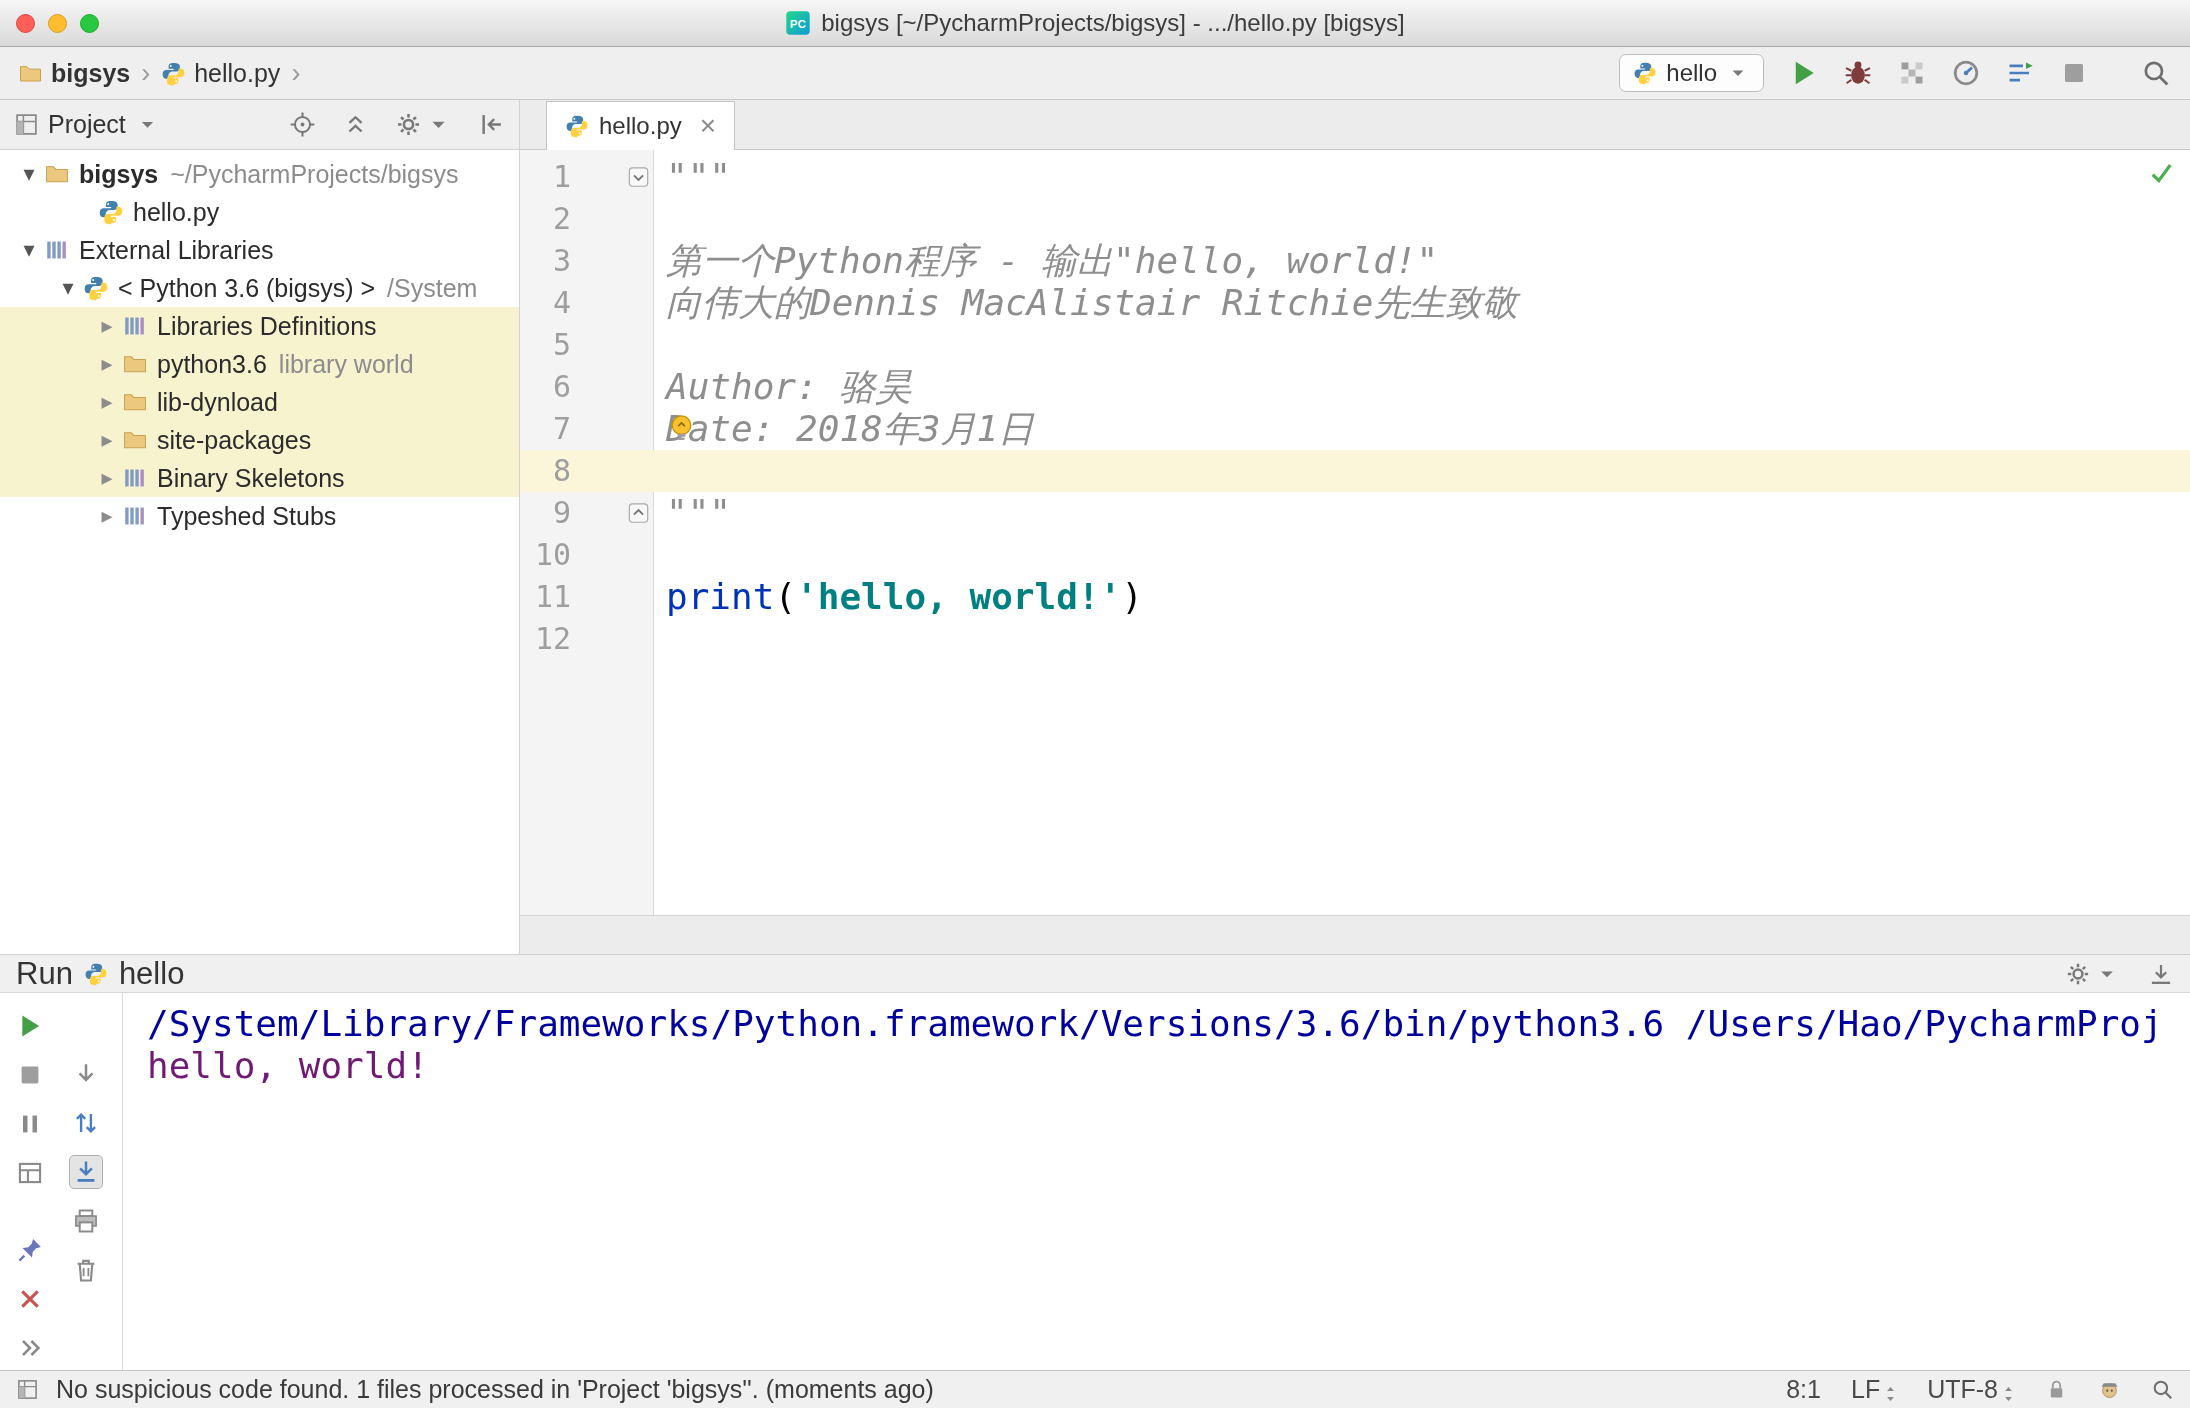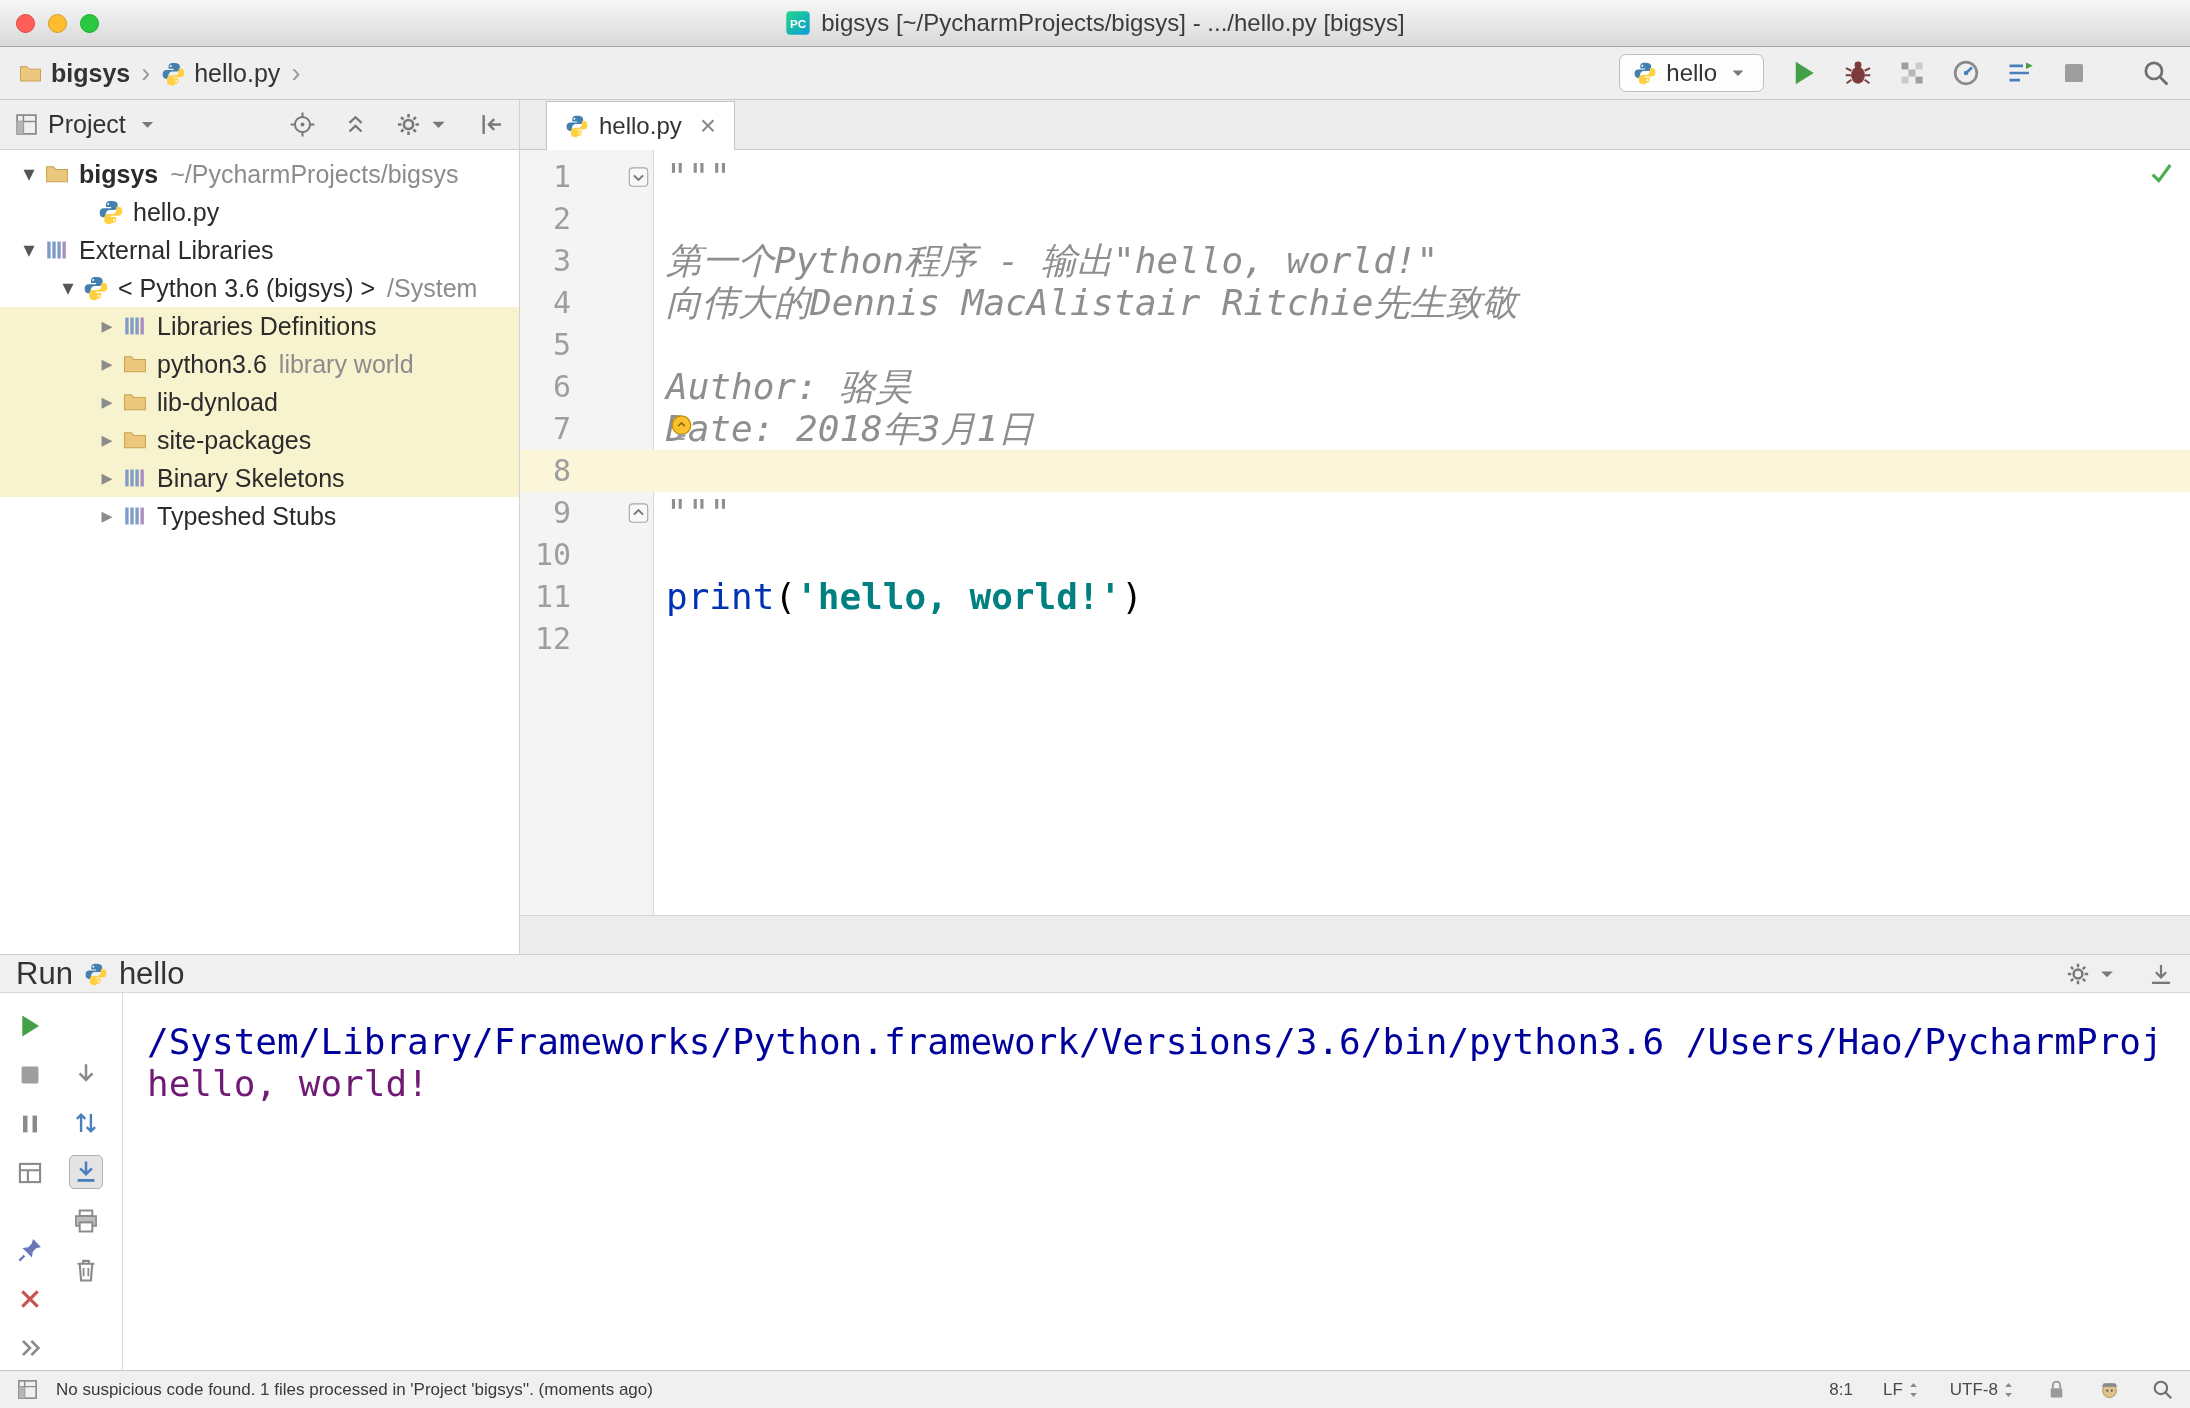--- a/index.html
+++ b/index.html
@@ -81,27 +81,27 @@
   .run-header-actions .icon{width:26px;height:26px}
   .run-body{flex:0 0 377px;display:flex;min-height:0;background:#fff}
   .run-toolbar{flex:0 0 123px;width:123px;border-right:1px solid #dcdcdc;position:relative}
   .tool-col{position:absolute;display:flex;flex-direction:column;gap:15px;align-items:center;width:48px}
   .tool-col.c1{left:6px;top:16px}
   .tool-col.c2{left:62px;top:64px}
   .tool-btn{width:34px;height:34px;display:flex;align-items:center;justify-content:center}
   .tool-btn .icon{width:28px;height:28px}
   .tool-btn.active{border:1px solid #b0b0b0;background:#e4e4e4;border-radius:5px}
   .tool-btn.gap{margin-top:28px}
-  .console{flex:1;padding:28px 0 0 24px;overflow:hidden}
+  .console{flex:1;padding:10px 0 0 24px;overflow:hidden}
   .cline{font-family:"DejaVu Sans Mono","Liberation Mono",monospace;font-size:36px;line-height:42px;white-space:pre;min-height:42px}
   .cline.info{color:#00009c}
   .cline.plain{color:#701a75}
 
   
-  .statusbar{flex:0 0 38px;background:#f0f0f0;border-top:1px solid #c6c6c6;display:flex;align-items:center;padding:0 16px;gap:17px;font-size:17px;color:#3a3a3a}
+  .statusbar{flex:0 0 38px;background:#f0f0f0;border-top:1px solid #c6c6c6;display:flex;align-items:center;padding:0 16px;gap:17px;font-size:25px;color:#3a3a3a}
   .statusbar .icon{width:23px;height:23px}
   .status-right{margin-left:auto;display:flex;align-items:center;gap:30px;color:#4a4a4a}
   .status-item{display:flex;align-items:flex-end;gap:4px}
   .icon.updown{width:13px;height:20px}
 </style>
 </head>
 <body>
 
 <div class="window">
 

